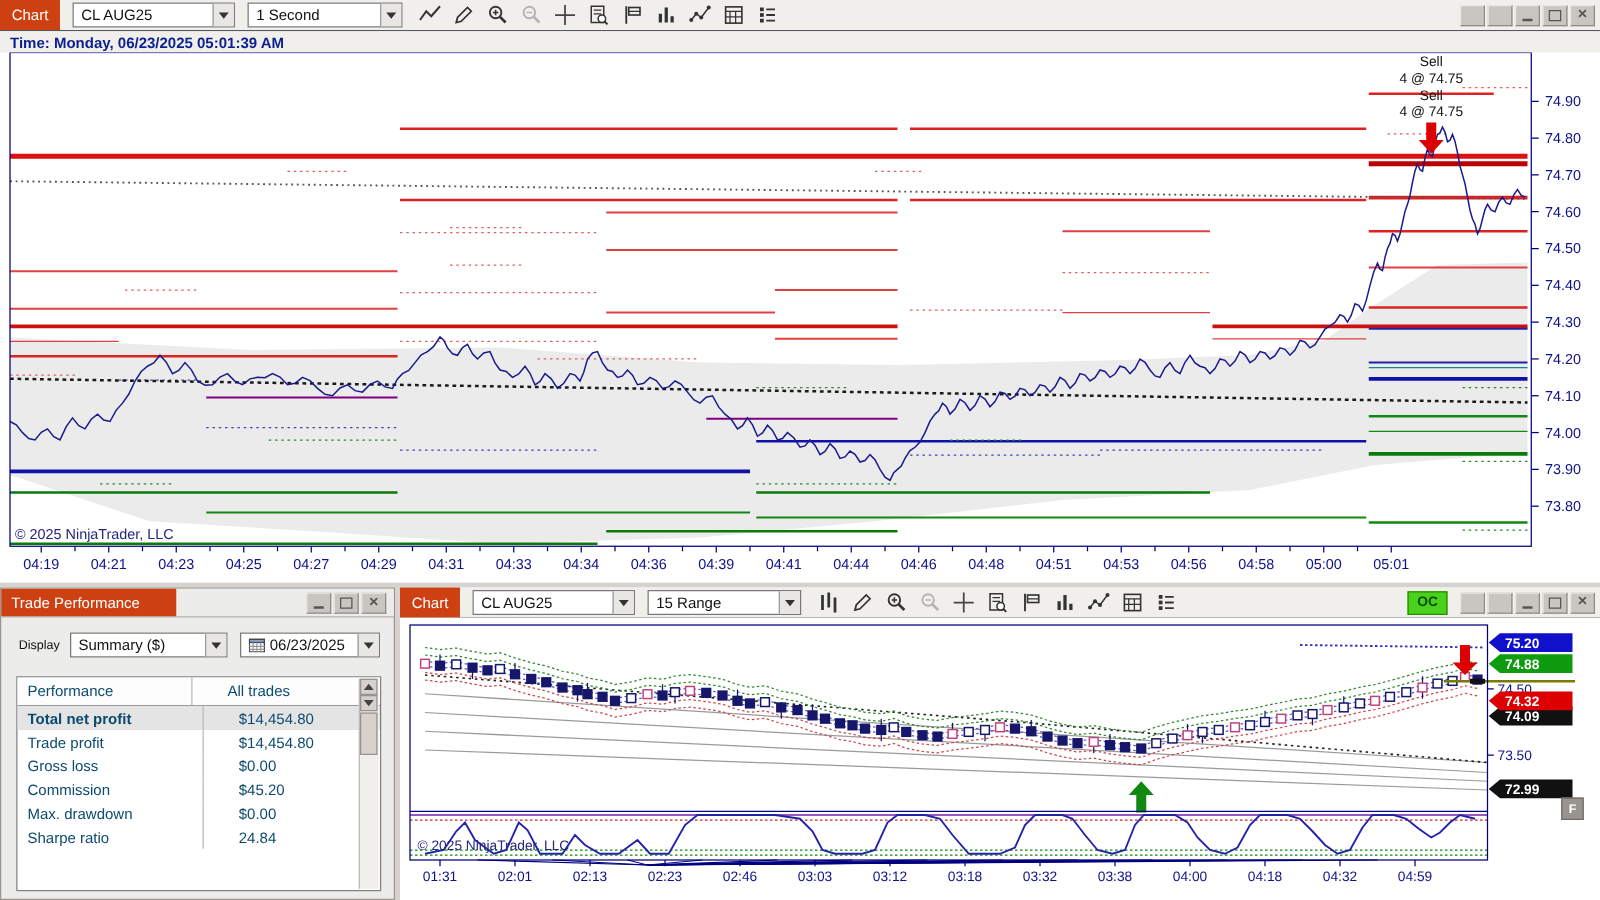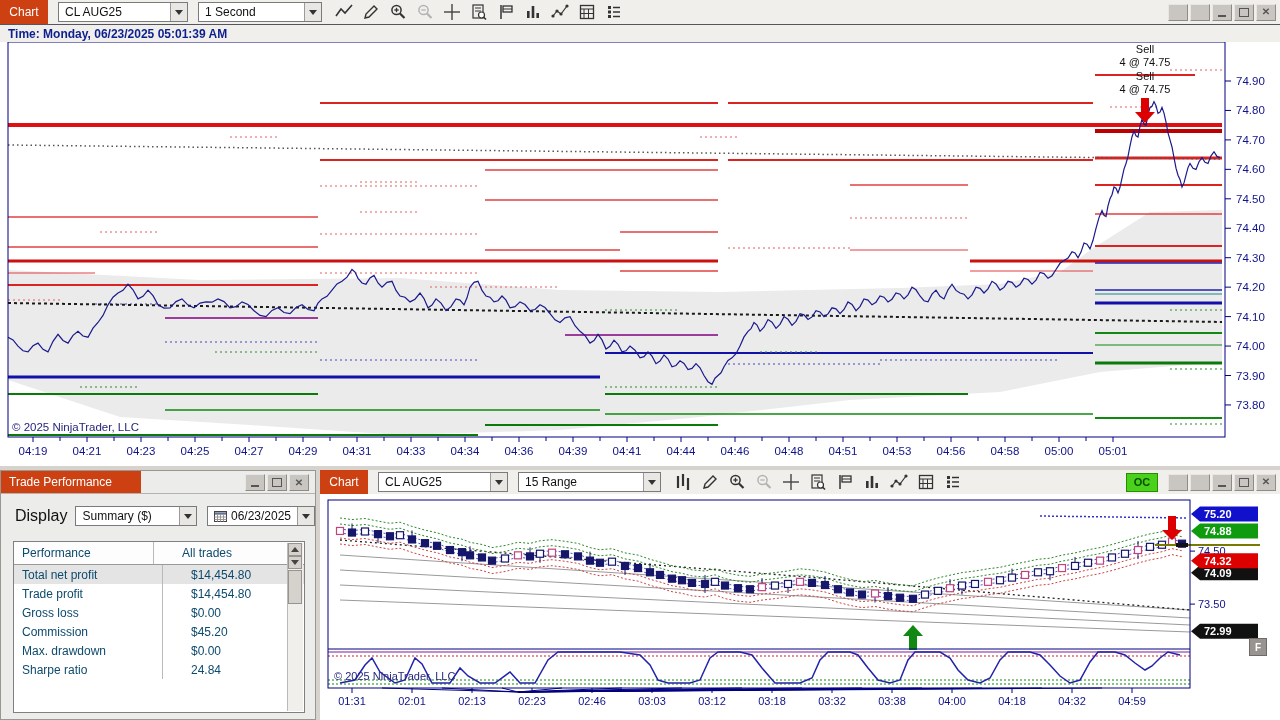--- a/index.html
+++ b/index.html
@@ -29,21 +29,21 @@
   #top-window{left:0;top:0;width:1280px;height:466px;}
   #top-status{position:absolute;left:0;top:25px;height:17px;right:0;background:#f1efec;
     font-size:12px;font-weight:bold;color:#0b1f8f;padding-left:8px;display:flex;align-items:center;}
   #top-svg{position:absolute;left:0;top:42px;}
   
   #tp-window{left:0;top:470px;width:316px;height:250px;background:#ececea;border:1px solid #9a9793;box-sizing:border-box;}
   #tp-title{position:absolute;left:0;top:0;right:0;height:22px;background:#ececea;border-bottom:1px solid #b5b2ae;}
   #tp-title .tab-btn{width:140px;height:22px;font-size:12px;justify-content:flex-start;padding-left:8px;box-sizing:border-box;}
   #tp-title .win-btns{position:absolute;right:2px;top:3px;}
   .tp-row{position:absolute;left:0;top:28px;right:0;height:34px;display:flex;align-items:center;}
-  #tp-display-label{font-size:16px;color:#111;margin-left:14px;}
+  #tp-display-label{font-size:10px;color:#111;margin-left:14px;}
   #tp-display-combo{width:126px;margin-left:8px;}
   #tp-date-combo{width:112px;margin-left:10px;}
   .cal-ico{width:13px;height:12px;margin-right:4px;}
   #tp-table{position:absolute;left:12px;top:70px;width:292px;height:172px;background:#fff;
     border:1px solid #808080;box-sizing:border-box;font-size:12px;color:#0c4a6e;}
   .tp-hdr{display:flex;height:22px;border-bottom:1px solid #9a9a9a;background:#fdfdfd;align-items:center;}
   .tp-hdr .c1,.tp-hdr .c2{padding-left:8px;box-sizing:border-box;}
   .c1{width:140px;border-right:1px solid #b9b9b9;height:100%;display:flex;align-items:center;}
   .c2{flex:1;height:100%;display:flex;align-items:center;padding-left:8px;box-sizing:border-box;margin-left:20px;}
   .tp-body-row{display:flex;height:19px;align-items:center;}
@@ -384,21 +384,21 @@
       <span class="carr"></span>
     </div>
   </div>
   <div id="tp-table">
     <div class="tp-hdr">
       <div class="c1">Performance</div>
       <div class="c2">All trades</div>
     </div>
     <div id="tp-rows">
         <div class="tp-body-row hl">
-          <div class="c1" style="border-right: 1px solid rgb(185, 185, 185); padding-left: 8px;">Total net profit</div>
+          <div class="c1" style="border-right: 1px solid rgb(185, 185, 185); padding-left: 8px; font-weight: bold;">Total net profit</div>
           <div class="c2">$14,454.80</div>
         </div>
         <div class="tp-body-row">
           <div class="c1" style="border-right: 1px solid rgb(185, 185, 185); padding-left: 8px;">Trade profit</div>
           <div class="c2">$14,454.80</div>
         </div>
         <div class="tp-body-row">
           <div class="c1" style="border-right: 1px solid rgb(185, 185, 185); padding-left: 8px;">Gross loss</div>
           <div class="c2">$0.00</div>
         </div>
@@ -427,21 +427,21 @@
   </div>
 </div>
 
 <div class="window" id="bot-window">
   <div class="toolbar">
     <div class="tab-btn">Chart</div>
     <div class="combo" style="width:130px">
       <span class="cval">CL AUG25</span>
       <span class="carr"></span>
     </div>
-    <div class="combo" style="width:143px">
+    <div class="combo" style="width:123px">
       <span class="cval">15 Range</span>
       <span class="carr"></span>
     </div>
     <div id="bot-icons" style="display:flex;margin-left:8px;">
         <div class="icn">
           <svg width="18" height="18" viewBox="0 0 18 18">
             <g stroke="#333" stroke-width="2.2">
               <line x1="4" y1="3" x2="4" y2="15"></line>
               <line x1="9" y1="1" x2="9" y2="13"></line>
               <line x1="14" y1="5" x2="14" y2="17"></line>

